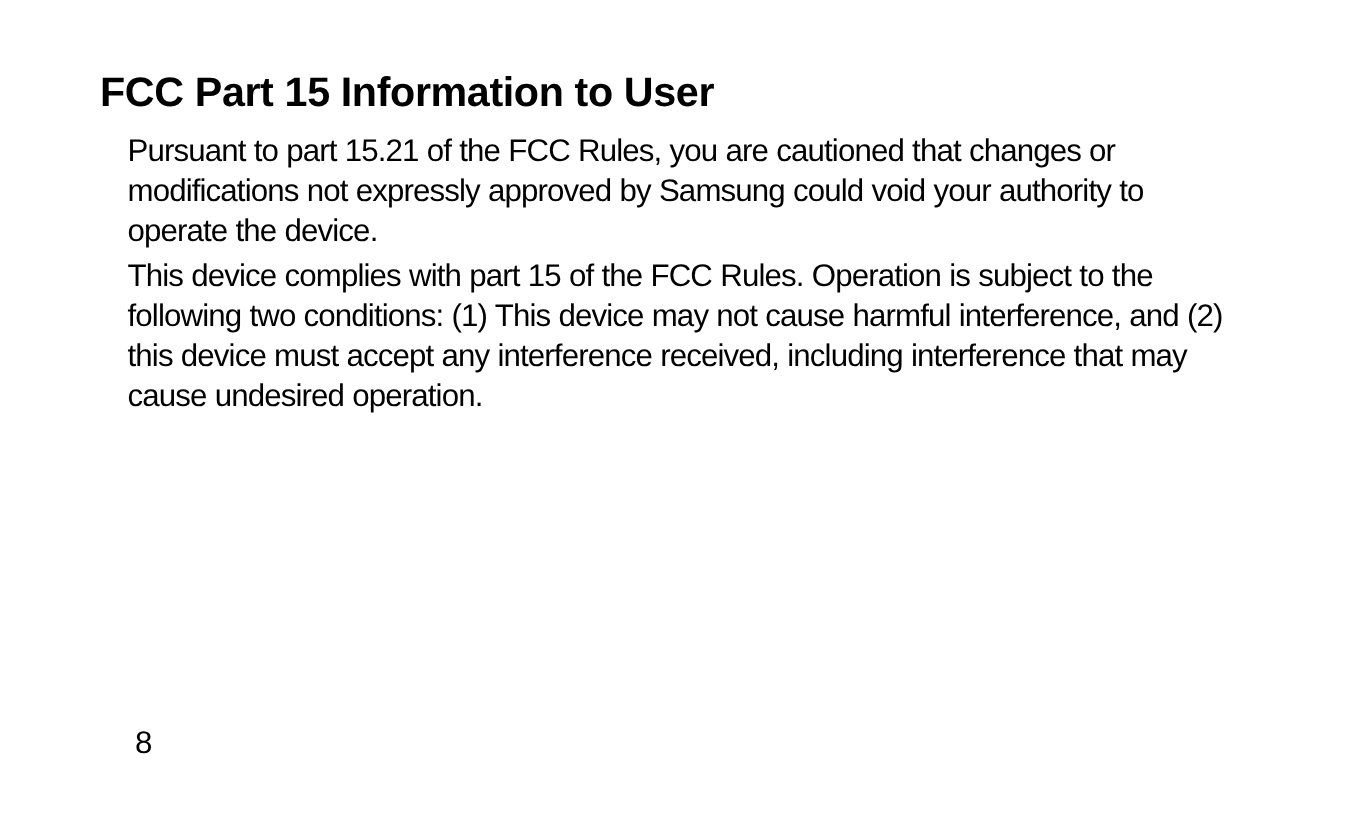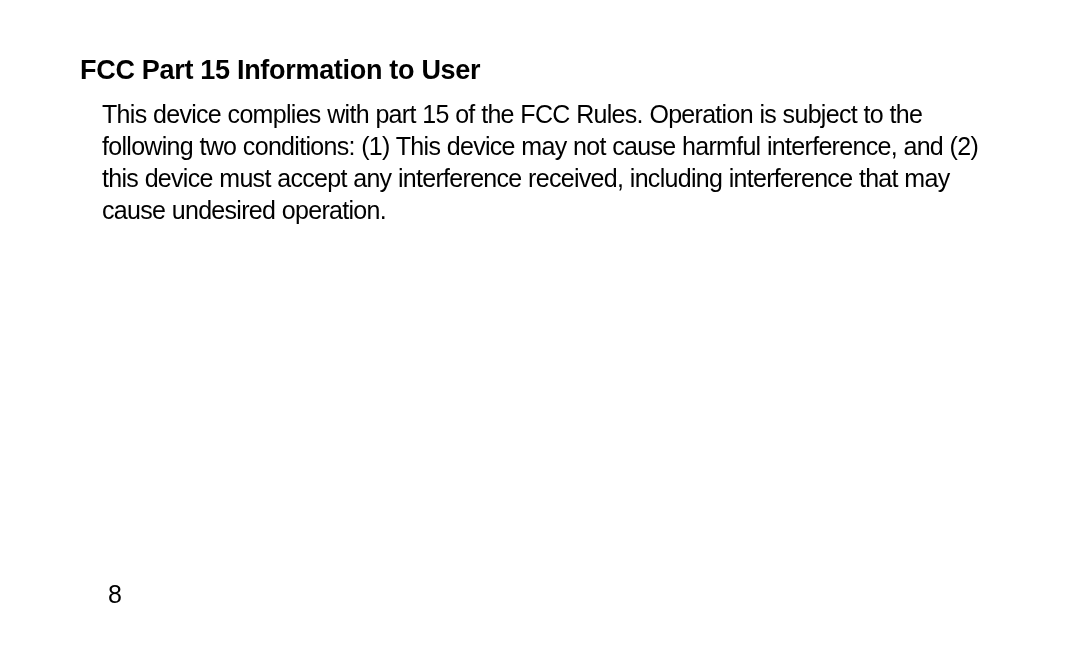--- a/index.html
+++ b/index.html
@@ -12,21 +12,21 @@
       height: 655px;
       background: #ffffff;
       font-family: Arial, Helvetica, sans-serif;
       position: relative;
       overflow: hidden;
     }
     .page {
       padding: 55px 80px 0 80px;
     }
     .heading {
-      font-size: 27px;
+      font-size: 33px;
       font-weight: 900;
       color: #000;
       margin-bottom: 12px;
       letter-spacing: -0.3px;
       font-family: Arial, "Arial Black", Helvetica, sans-serif;
       font-stretch: condensed;
     }
     .body-text {
       padding-left: 22px;
       padding-right: 2px;
@@ -49,16 +49,17 @@
       color: #000;
       letter-spacing: -0.5px;
     }
   </style>
 </head>
 <body>
 
 <div class="page">
   <h1 class="heading">FCC Part 15 Information to User</h1>
   <div class="body-text">
+    <p class="paragraph">Pursuant to part 15.21 of the FCC Rules, you are cautioned that changes or modifications not expressly approved by Samsung could void your authority to operate the device.</p>
     <p class="paragraph">This device complies with part 15 of the FCC Rules. Operation is subject to the following two conditions: (1) This device may not cause harmful interference, and (2) this device must accept any interference received, including interference that may cause undesired operation.</p>
   </div>
 </div>
 <div class="page-number">8</div>
 
 </body></html>

